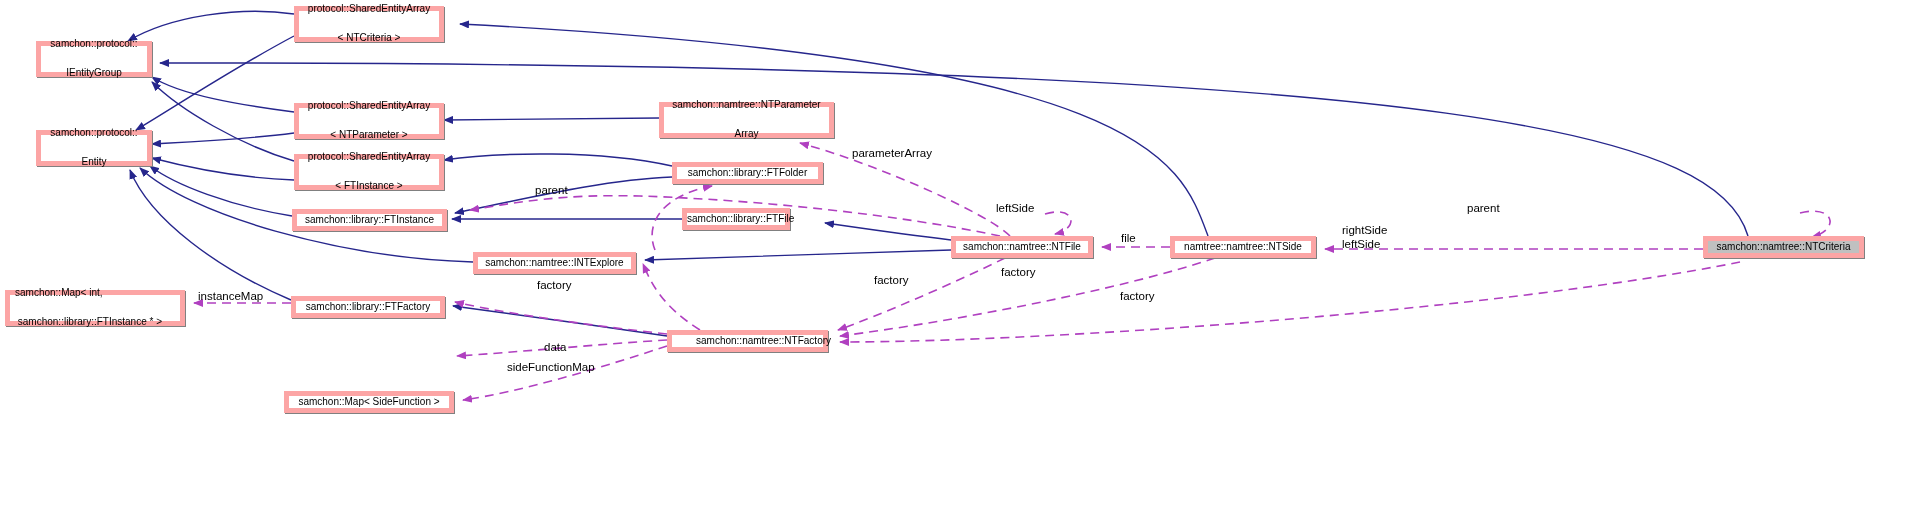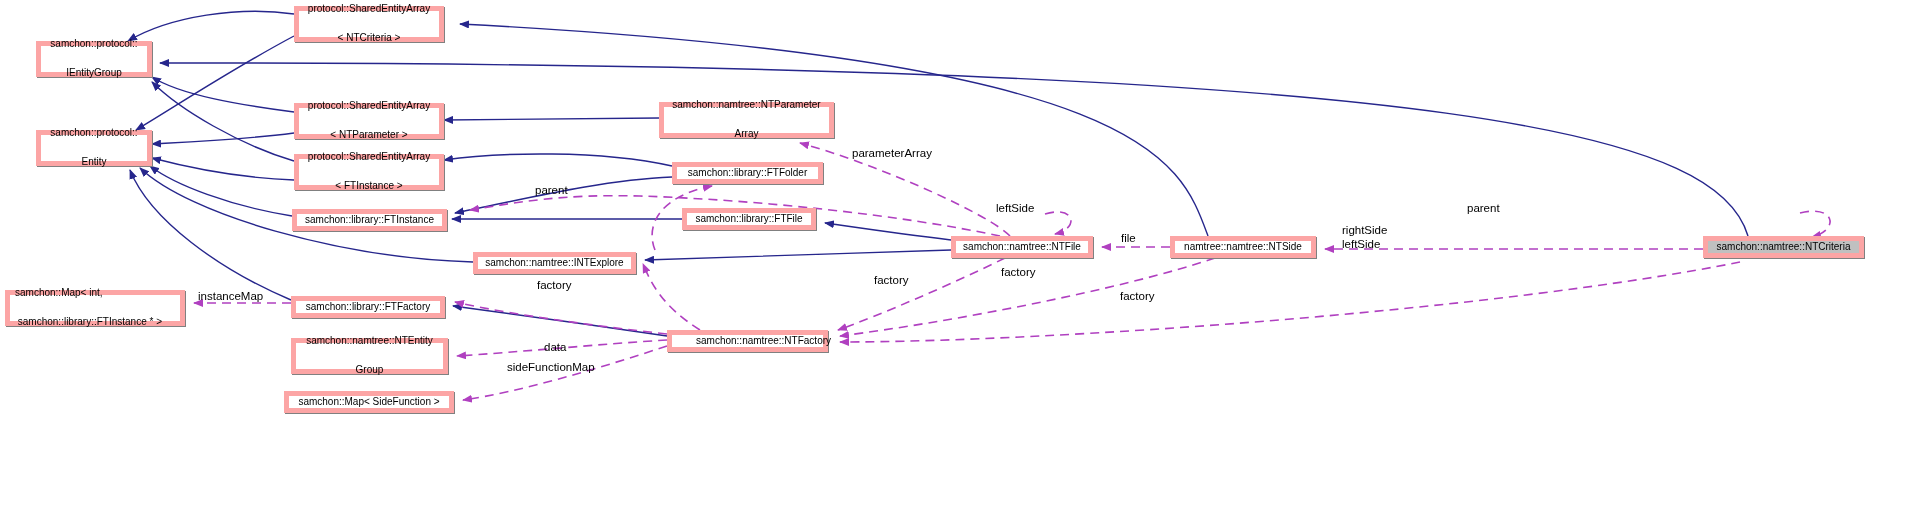--- a/index.html
+++ b/index.html
@@ -147,21 +147,21 @@
   </div>
 
   <div class="node" style="left:672px;top:162px;width:151px;height:22px;">
     <span>samchon::library::FTFolder</span>
   </div>
 
   <div class="node" style="left:292px;top:209px;width:155px;height:22px;">
     <span>samchon::library::FTInstance</span>
   </div>
 
-  <div class="node" style="left:682px;top:208px;width:134px;height:22px;">
+  <div class="node" style="left:682px;top:208px;width:108px;height:22px;">
     <span>samchon::library::FTFile</span>
   </div>
 
   <div class="node" style="left:951px;top:236px;width:142px;height:22px;">
     <span>samchon::namtree::NTFile</span>
   </div>
 
   <div class="node" style="left:1170px;top:236px;width:146px;height:22px;">
     <span>namtree::namtree::NTSide</span>
   </div>
@@ -175,23 +175,20 @@
   </div>
 
   <div class="node" style="left:5px;top:290px;width:180px;height:36px;text-align:left;justify-content:flex-start;padding-left:5px;">
     <span style="text-align:left;"><span>samchon::Map&lt; int,</span><br><span> samchon::library::FTInstance * &gt;</span></span>
   </div>
 
   <div class="node" style="left:291px;top:296px;width:154px;height:22px;">
     <span>samchon::library::FTFactory</span>
   </div>
 
-  <div class="node" style="left:291px;top:338px;width:157px;height:36px;">
-    <span><span>samchon::namtree::NTEntity</span><br><span>Group</span></span>
-  </div>
 
   <div class="node" style="left:667px;top:330px;width:161px;height:22px;padding-left:24px;">
     <span>samchon::namtree::NTFactory</span>
   </div>
 
   <div class="node" style="left:284px;top:391px;width:170px;height:22px;">
     <span>samchon::Map&lt; SideFunction &gt;</span>
   </div>
 
   <div class="edge-label" style="left:852px;top:147px;">parameterArray</div>

